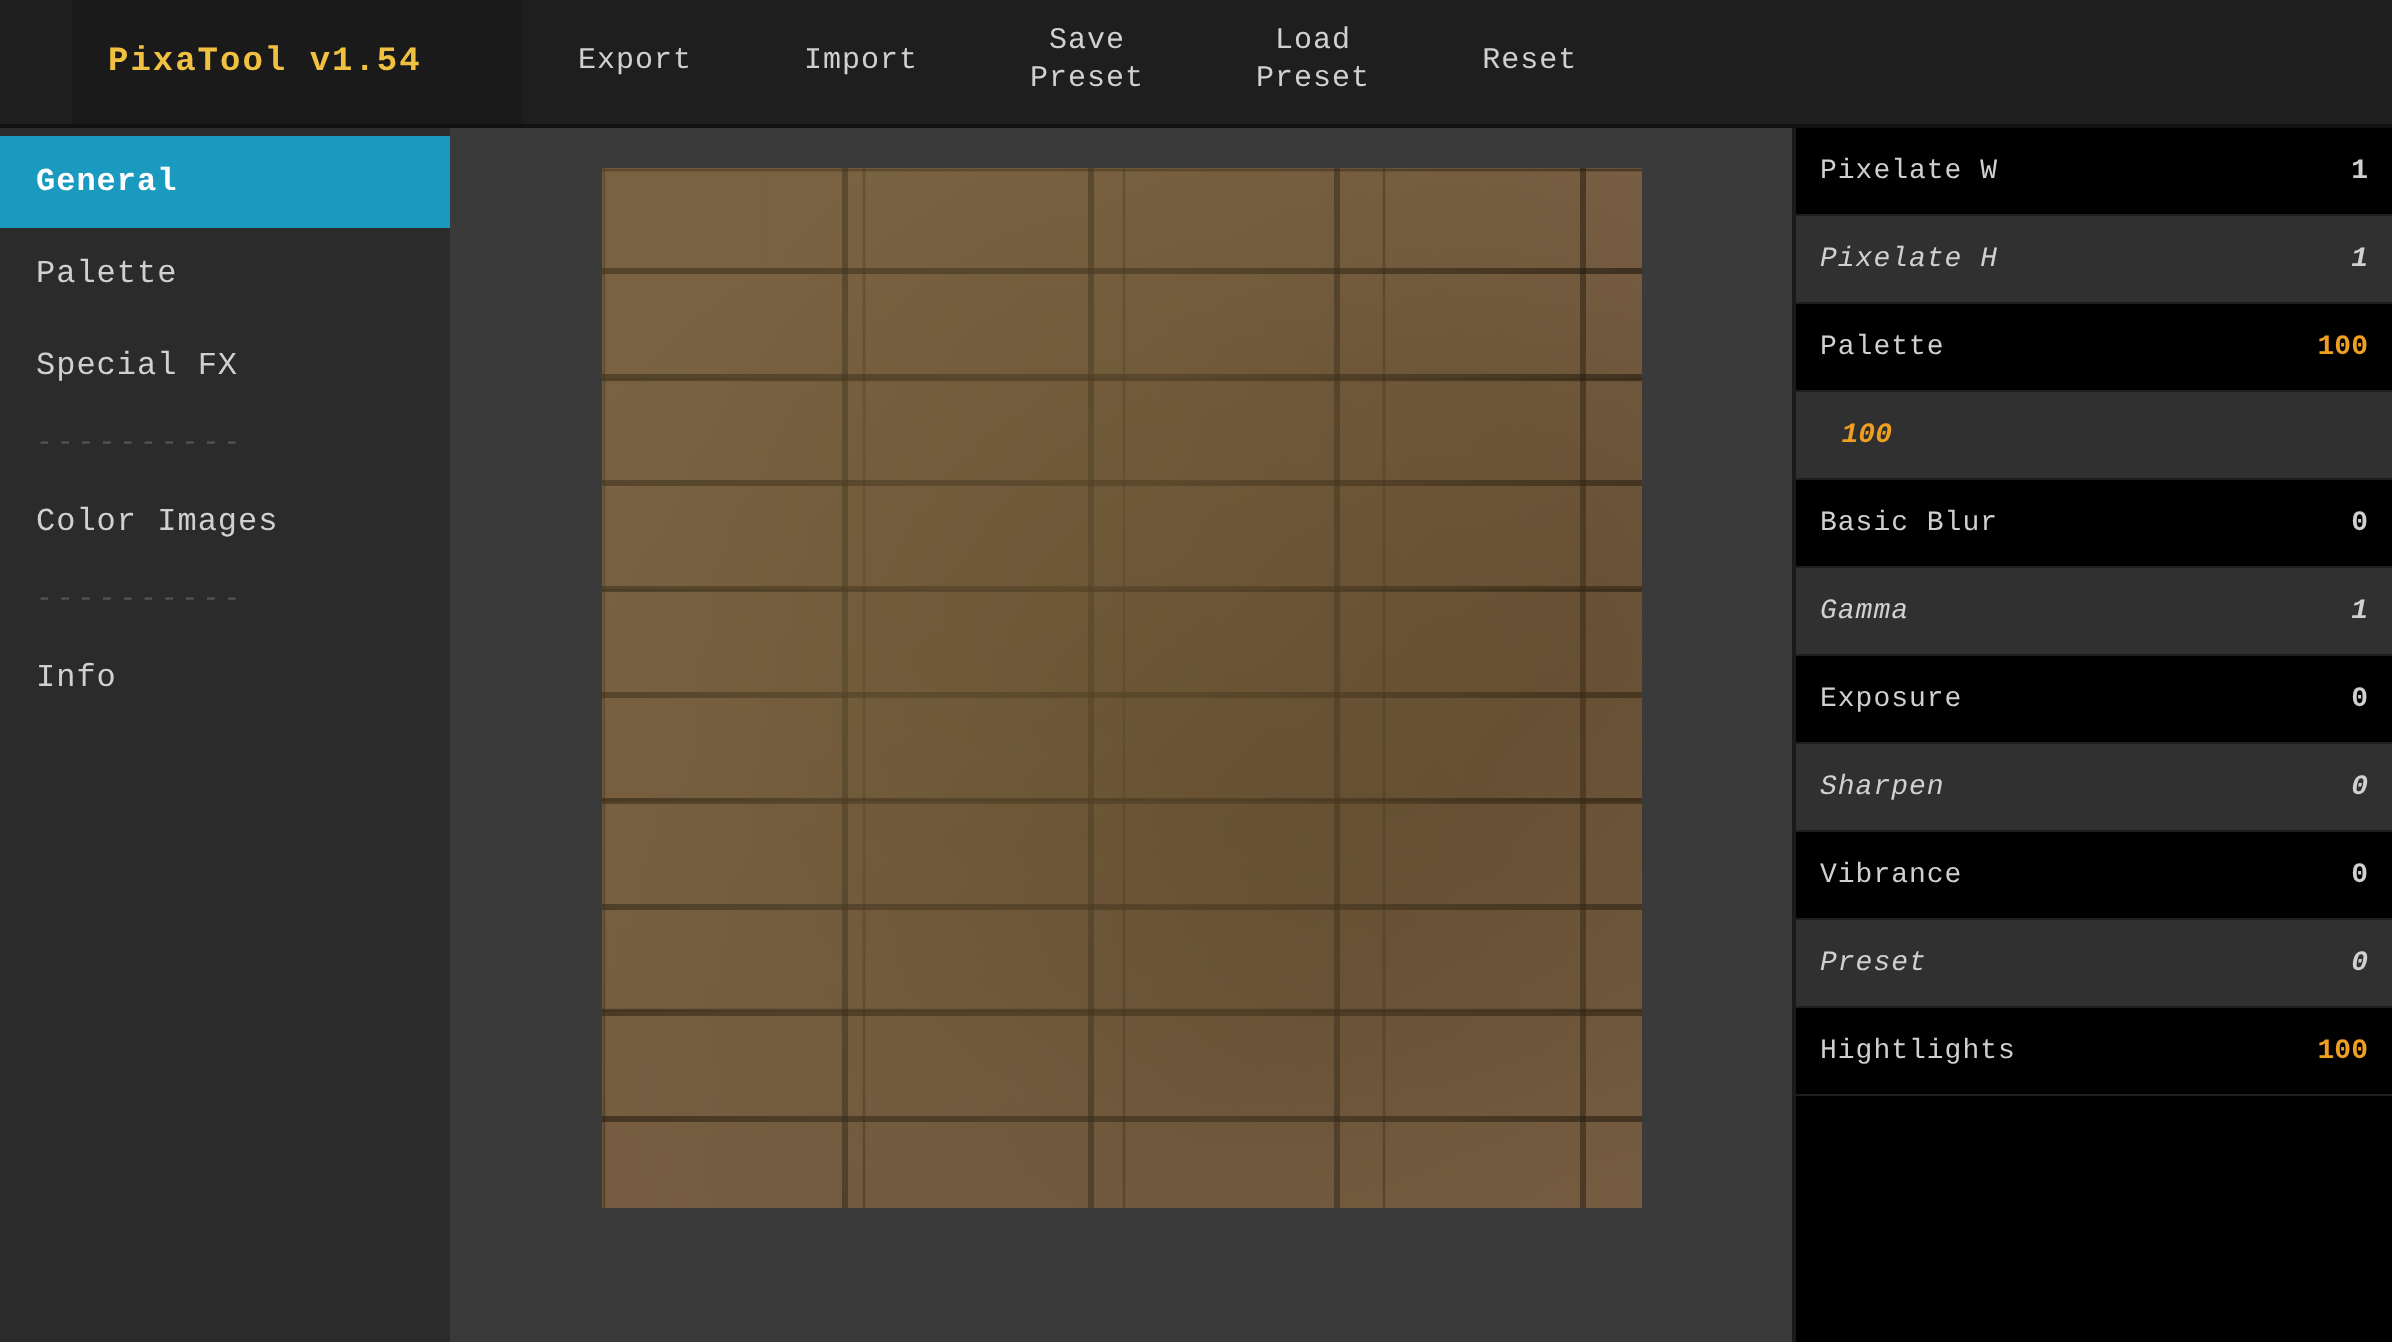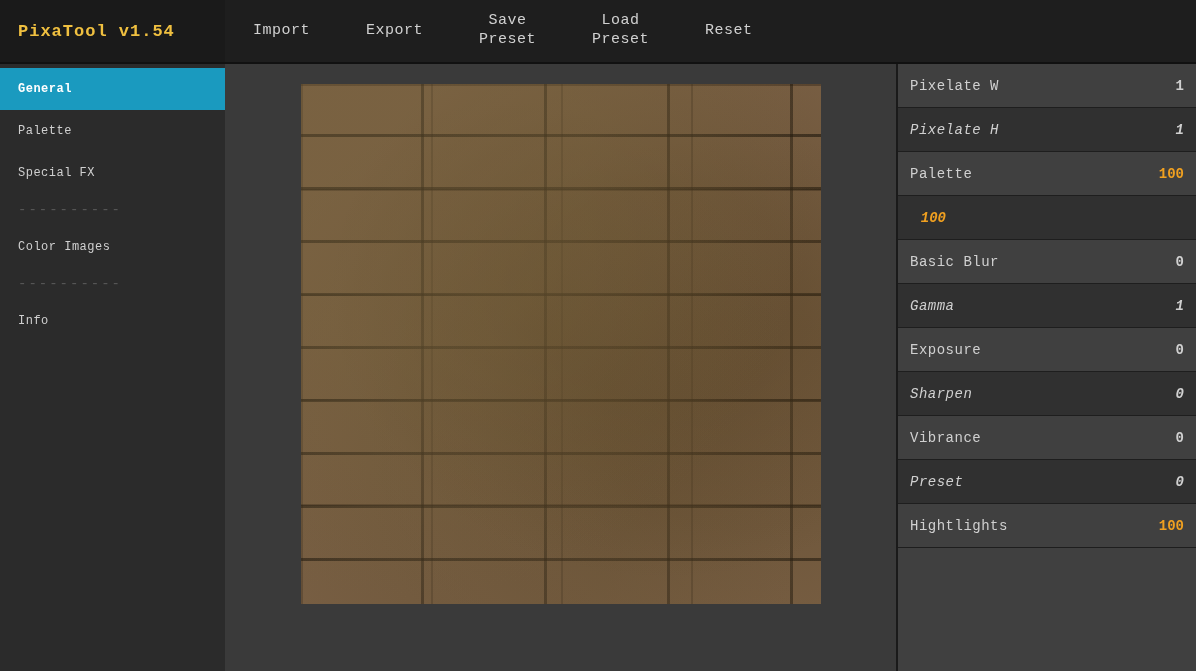--- a/index.html
+++ b/index.html
@@ -26,20 +26,21 @@
     .topbar-brand {
       background: #1a1a1a;
       color: #f0c040;
       font-weight: bold;
       font-size: 17px;
       display: flex;
       align-items: center;
       padding: 0 18px;
       width: 225px;
       letter-spacing: 1px;
+      margin-left: 36px;
     }
     .topbar-btn {
       display: flex;
       align-items: center;
       justify-content: center;
       padding: 0 28px;
       color: #d0d0d0;
       font-family: 'Courier New', Courier, monospace;
       font-size: 15px;
       cursor: pointer;
@@ -61,21 +62,21 @@
     #sidebar {
       width: 225px;
       background: #2b2b2b;
       display: flex;
       flex-direction: column;
       flex-shrink: 0;
       padding-top: 4px;
     }
     .sidebar-item {
       padding: 14px 18px;
-      font-size: 12px;
+      font-size: 16px;
       cursor: pointer;
       font-family: 'Courier New', Courier, monospace;
       letter-spacing: 0.5px;
     }
     .sidebar-item.active {
       background: #1a9abf;
       color: #fff;
       font-weight: bold;
     }
     .sidebar-divider {
@@ -142,21 +143,21 @@
       background:
         radial-gradient(ellipse at 20% 15%, rgba(120,100,60,0.4) 30%, transparent 70%),
         radial-gradient(ellipse at 70% 40%, rgba(80,60,30,0.3) 25%, transparent 65%),
         radial-gradient(ellipse at 40% 75%, rgba(100,80,50,0.35) 28%, transparent 68%),
         radial-gradient(ellipse at 85% 65%, rgba(90,70,40,0.3) 22%, transparent 60%);
     }
 
     
     #right-panel {
       width: 300px;
-      background: #404040;
+      background: #000000;
       flex-shrink: 0;
       display: flex;
       flex-direction: column;
       border-left: 2px solid #1a1a1a;
       overflow-y: auto;
       overflow-x: hidden;
     }
     #right-panel::-webkit-scrollbar { width: 10px; }
     #right-panel::-webkit-scrollbar-track { background: #1e1e1e; }
     #right-panel::-webkit-scrollbar-thumb { background: #555; }
@@ -186,22 +187,22 @@
       text-align: right;
     }
     .control-value.orange { color: #f0a020; }
     .control-value.white { color: #d0d0d0; }
   </style>
 </head>
 <body>
 
 <div id="topbar">
   <div class="topbar-brand">PixaTool v1.54</div>
+  <button class="topbar-btn">Export</button>
   <button class="topbar-btn">Import</button>
-  <button class="topbar-btn">Export</button>
   <button class="topbar-btn" style="white-space:pre-line;">Save
 Preset</button>
   <button class="topbar-btn" style="white-space:pre-line;">Load
 Preset</button>
   <button class="topbar-btn">Reset</button>
 </div>
 
 <div id="main">
 
   <div id="sidebar">

